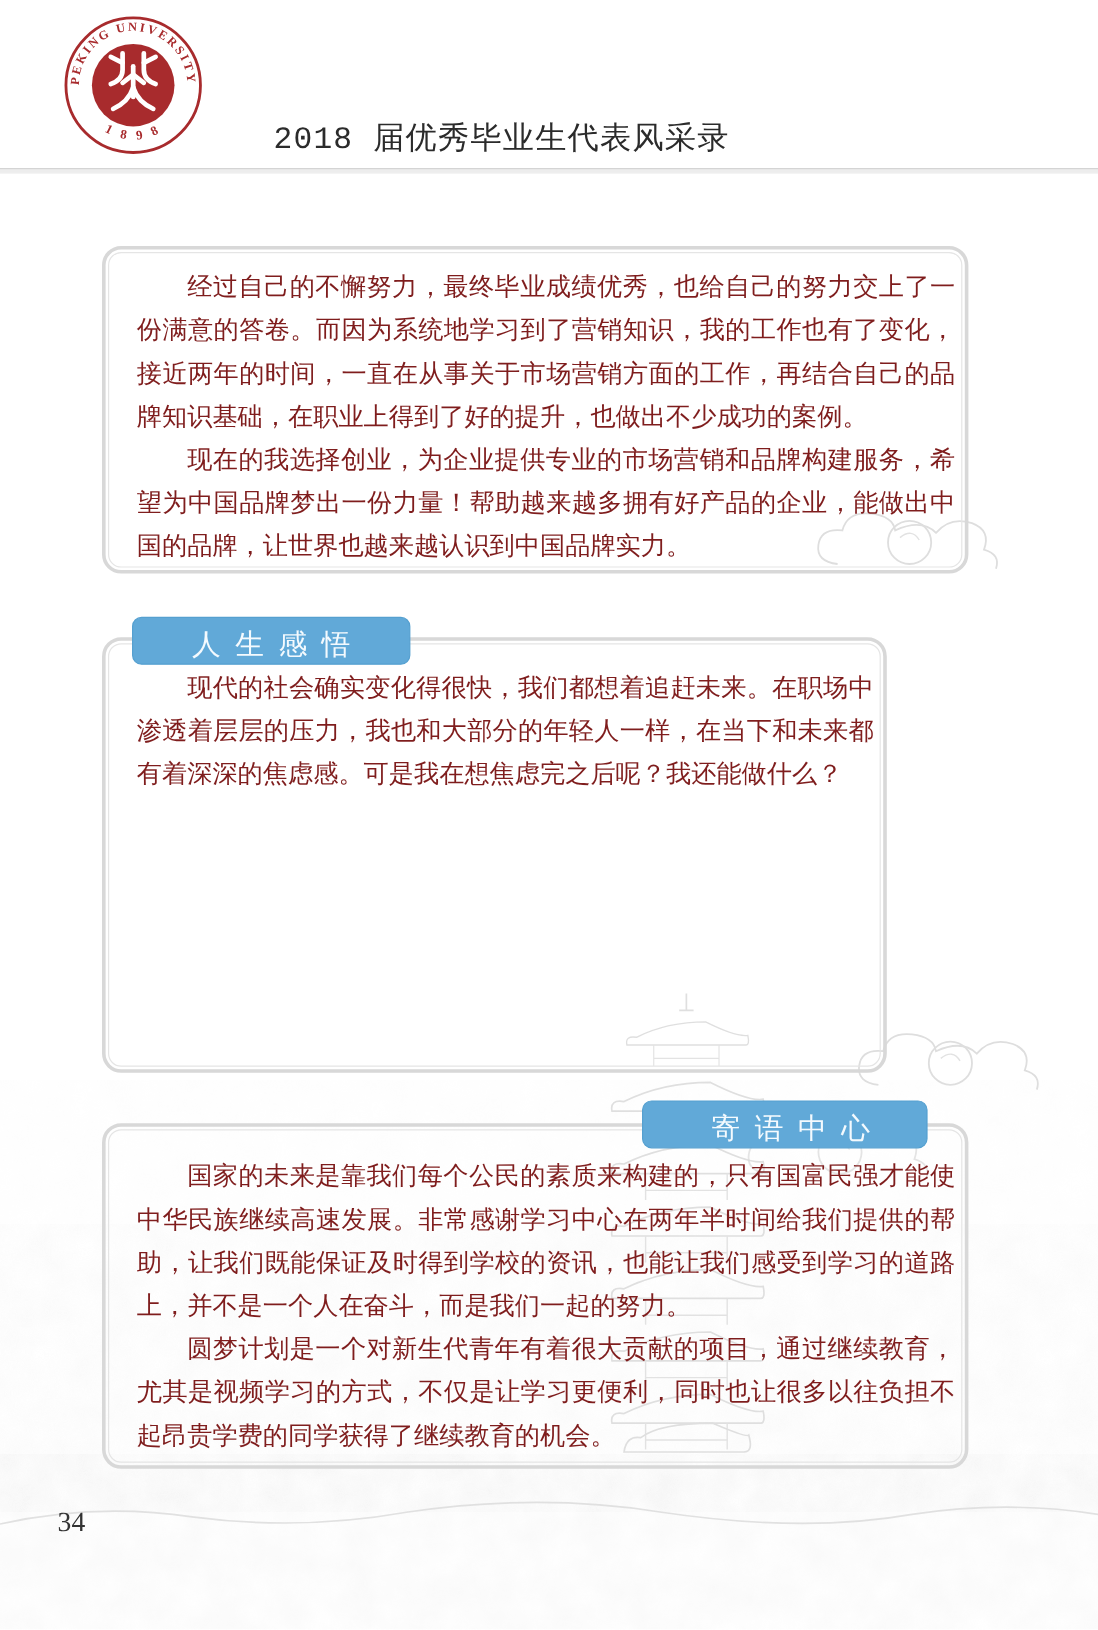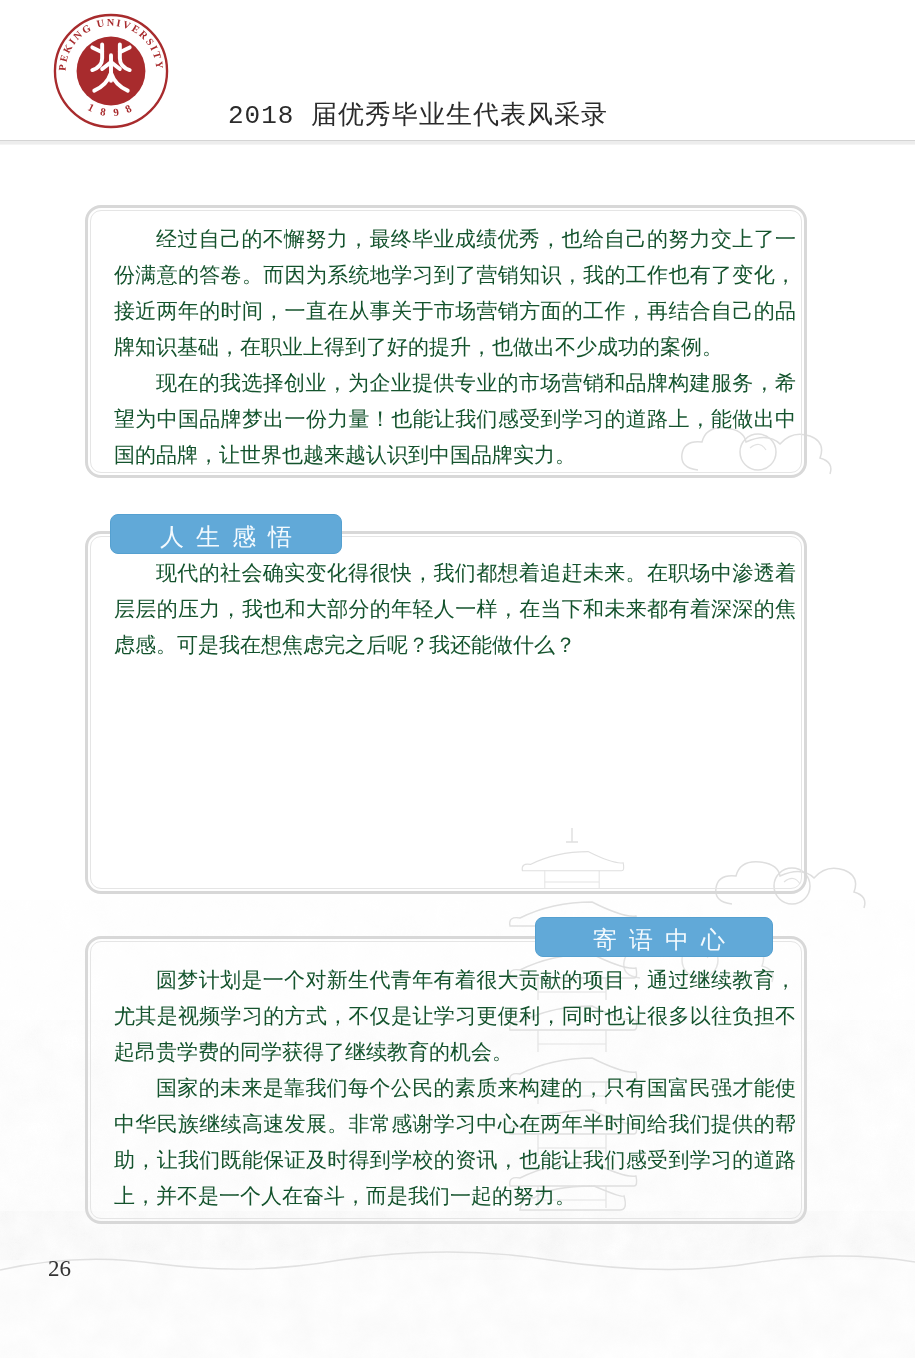--- a/index.html
+++ b/index.html
@@ -21,25 +21,25 @@
   
   .panel {
     position:absolute; z-index:1; box-sizing:border-box;
     border:3px solid #d8d8d8; border-radius:16px; background:transparent;
   }
   .panel::before {
     content:""; position:absolute; inset:2px; border:1px solid #e5e5e5;
     border-radius:11px; pointer-events:none;
   }
   .panel-1 { left:85px; top:205px;  width:722px; height:273px; padding:13px 8px 0 26px; }
-  .panel-2 { left:85px; top:531px;  width:722px; height:363px; padding:21px 8px 0 26px; }
+  .panel-2 { left:85px; top:531px;  width:654px; height:363px; padding:21px 8px 0 26px; }
   .panel-3 { left:85px; top:936px;  width:722px; height:288px; padding:23px 8px 0 26px; }
   .para {
     margin:0; text-indent:2em; font-size:21px; line-height:36px;
-    text-align:justify; color:#14532d; position:relative; z-index:1;
+    text-align:justify; color:#7f1d1d; position:relative; z-index:1;
   }
   
   .section-label {
     position:absolute; z-index:3; height:38px;
     background:#61a9d8; border:1px solid #55a0d0; border-radius:8px;
     color:#f4fafe; font-size:24px; letter-spacing:12px;
     display:flex; align-items:flex-end; justify-content:center;
     font-family:"Liberation Sans","DejaVu Sans",sans-serif;
   }
   .section-label span { margin-right:-12px; }
@@ -116,34 +116,34 @@
       <path d="M60,62 c-3,9 -10,15 -17,18"></path>
       <path d="M60,62 c3,9 10,15 17,18"></path>
     </g>
   </svg>
 
   <div class="header-title">2018 届优秀毕业生代表风采录</div>
   <div class="header-rule"></div>
 
   <section class="panel panel-1">
     <p class="para">经过自己的不懈努力，最终毕业成绩优秀，也给自己的努力交上了一份满意的答卷。而因为系统地学习到了营销知识，我的工作也有了变化，接近两年的时间，一直在从事关于市场营销方面的工作，再结合自己的品牌知识基础，在职业上得到了好的提升，也做出不少成功的案例。</p>
-    <p class="para">现在的我选择创业，为企业提供专业的市场营销和品牌构建服务，希望为中国品牌梦出一份力量！也能让我们感受到学习的道路上，能做出中国的品牌，让世界也越来越认识到中国品牌实力。</p>
+    <p class="para">现在的我选择创业，为企业提供专业的市场营销和品牌构建服务，希望为中国品牌梦出一份力量！帮助越来越多拥有好产品的企业，能做出中国的品牌，让世界也越来越认识到中国品牌实力。</p>
   </section>
 
   <div class="section-label label-1">
     <span>人生感悟</span>
   </div>
 
   <section class="panel panel-2">
     <p class="para">现代的社会确实变化得很快，我们都想着追赶未来。在职场中渗透着层层的压力，我也和大部分的年轻人一样，在当下和未来都有着深深的焦虑感。可是我在想焦虑完之后呢？我还能做什么？</p>
   </section>
 
   <div class="section-label label-2">
     <span>寄语中心</span>
   </div>
 
   <section class="panel panel-3">
+    <p class="para">国家的未来是靠我们每个公民的素质来构建的，只有国富民强才能使中华民族继续高速发展。非常感谢学习中心在两年半时间给我们提供的帮助，让我们既能保证及时得到学校的资讯，也能让我们感受到学习的道路上，并不是一个人在奋斗，而是我们一起的努力。</p>
     <p class="para">圆梦计划是一个对新生代青年有着很大贡献的项目，通过继续教育，尤其是视频学习的方式，不仅是让学习更便利，同时也让很多以往负担不起昂贵学费的同学获得了继续教育的机会。</p>
-    <p class="para">国家的未来是靠我们每个公民的素质来构建的，只有国富民强才能使中华民族继续高速发展。非常感谢学习中心在两年半时间给我们提供的帮助，让我们既能保证及时得到学校的资讯，也能让我们感受到学习的道路上，并不是一个人在奋斗，而是我们一起的努力。</p>
   </section>
 
-  <div class="page-number">26</div>
+  <div class="page-number">34</div>
 </div>
 
 </body></html>

